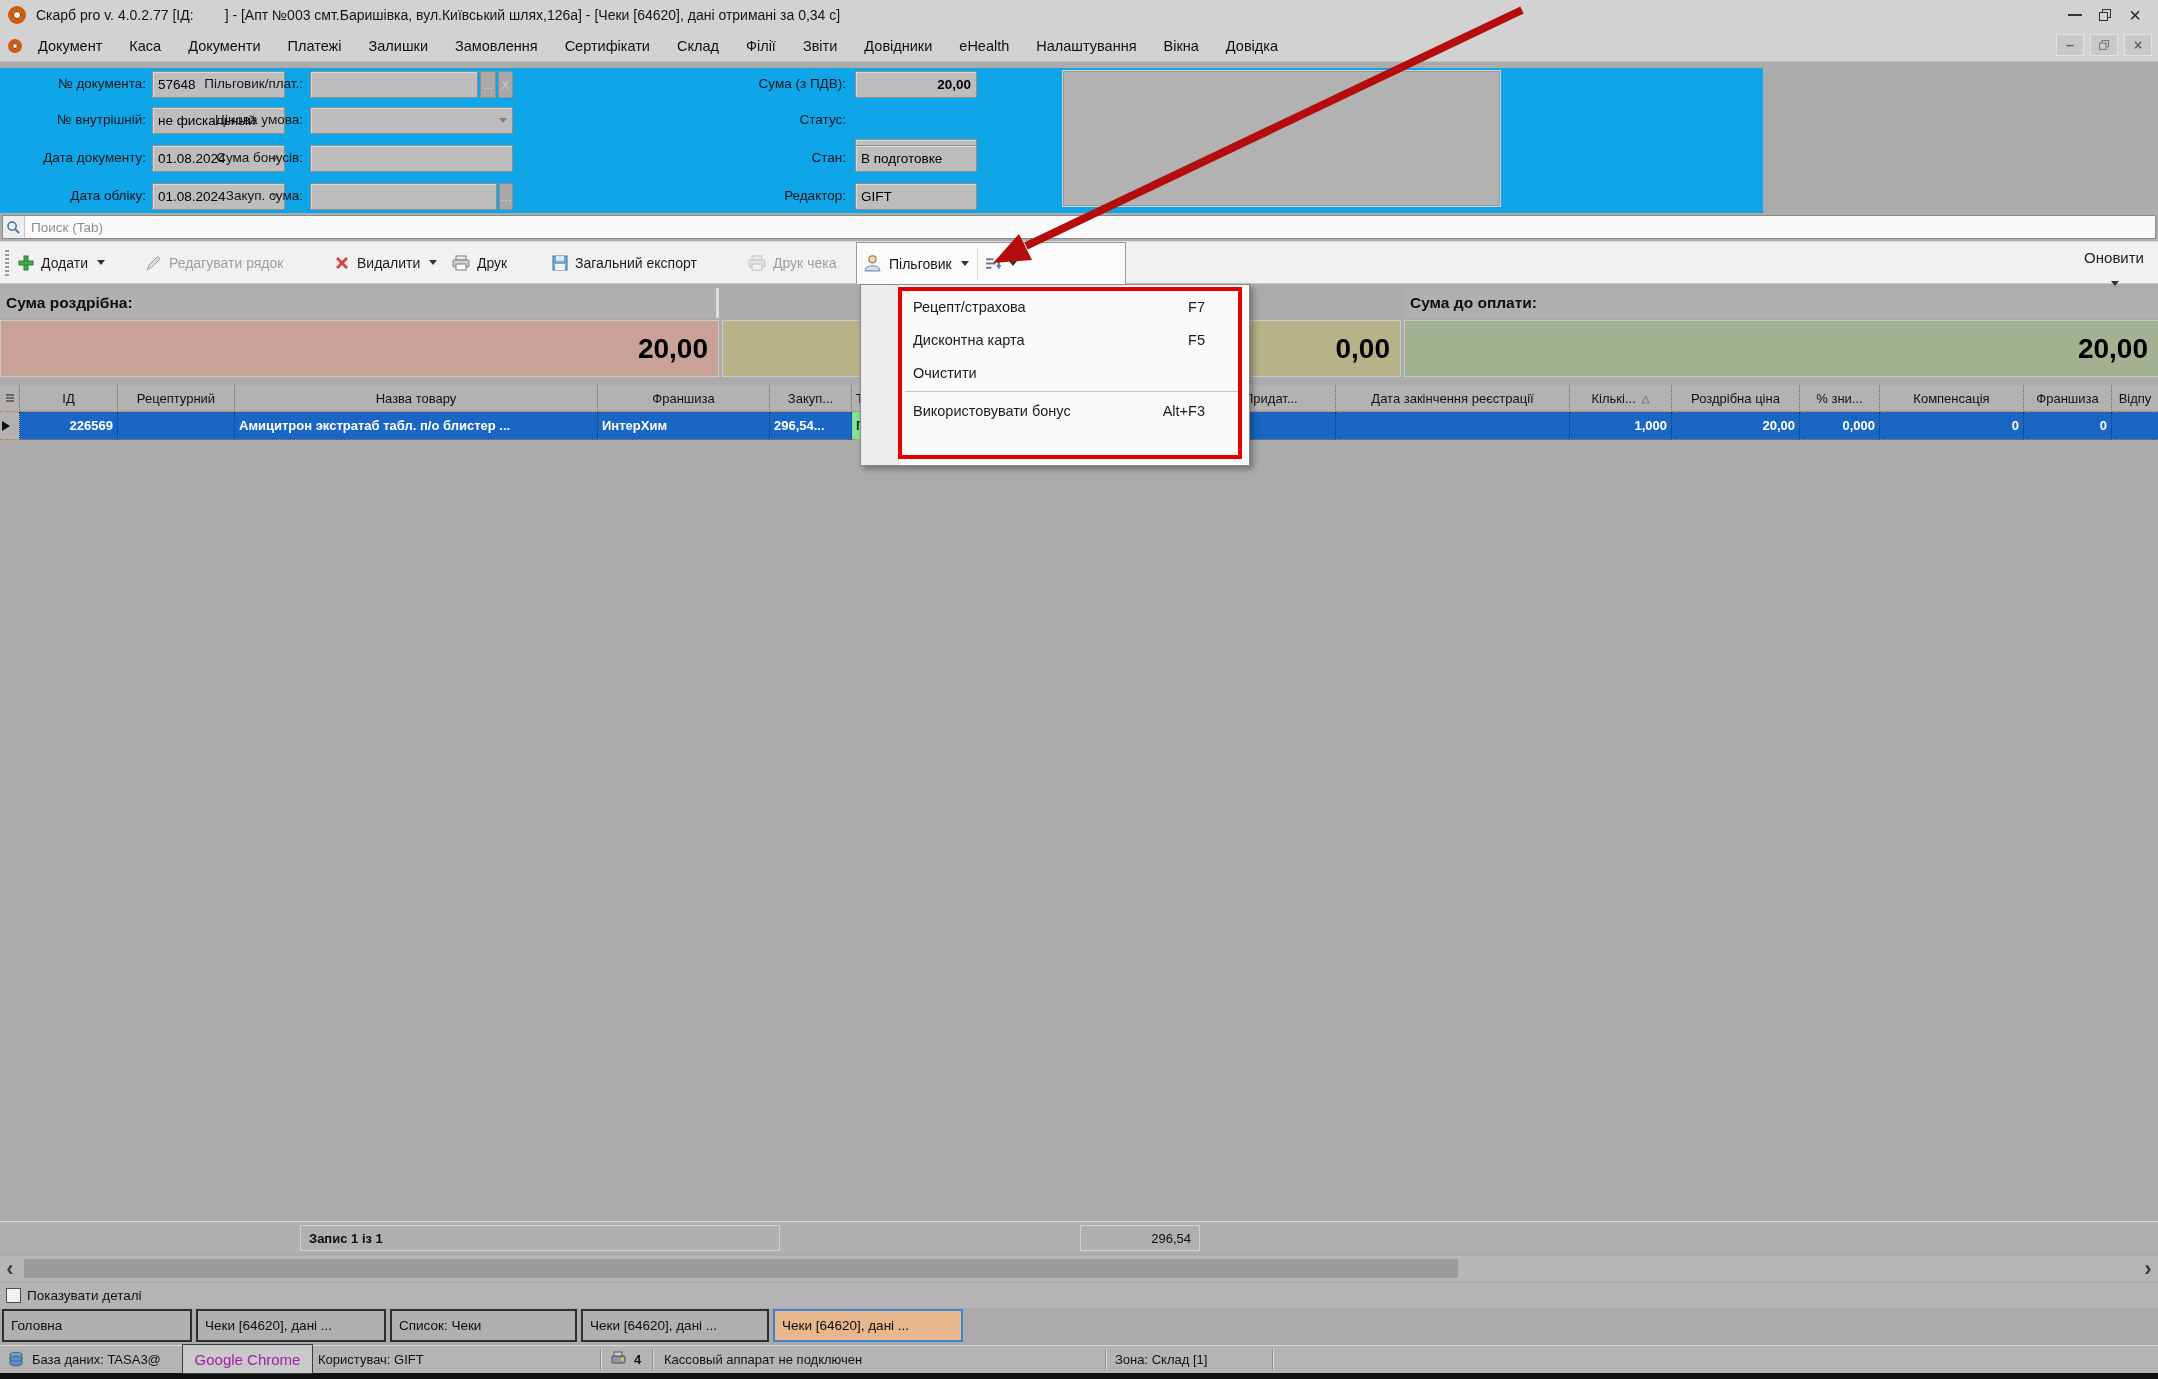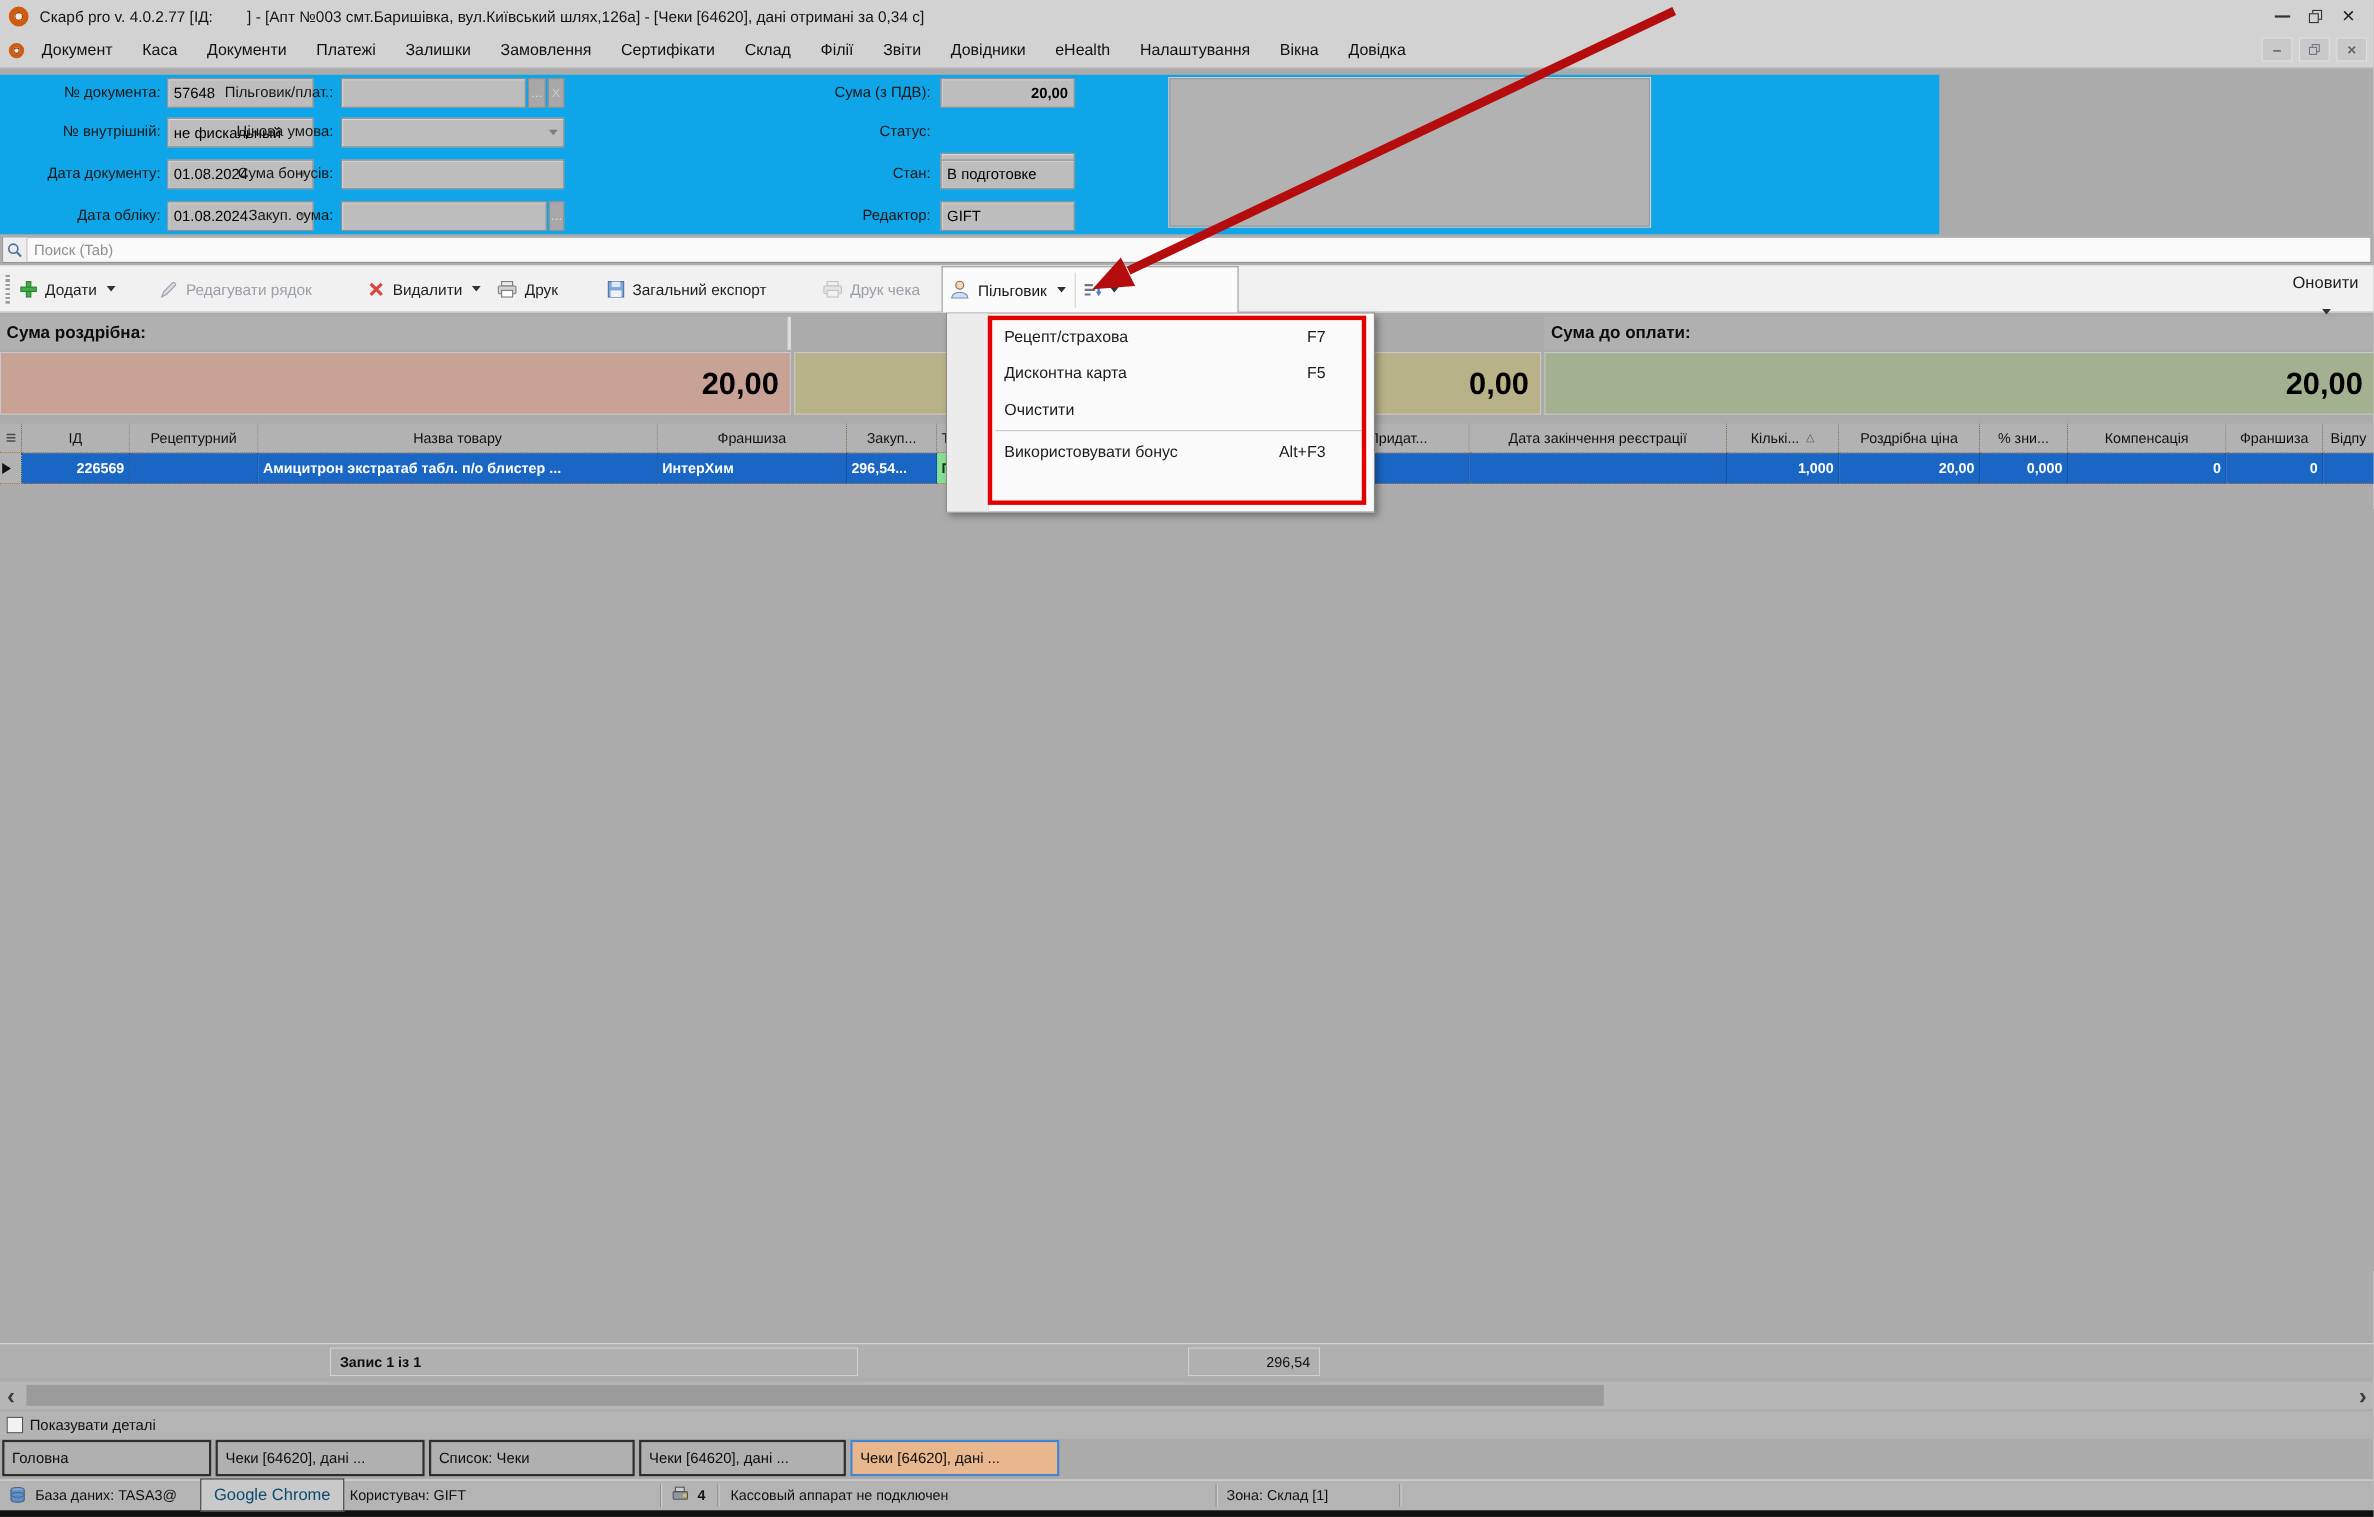--- a/index.html
+++ b/index.html
@@ -79,21 +79,21 @@
   .details-row { left:0; top:1283px; width:2158px; height:25px; background:#b4b4b4; display:flex; align-items:center; }
   .checkbox { width:15px; height:15px; background:#f2f2f2; border:1px solid #4e4e4e; margin-left:6px; }
   .details-label { font-size:13.5px; margin-left:6px; color:#111; }
   .tab { position:absolute; top:1309px; height:33px; background:#b0b0b0; border:2px solid #2e2e2e; font-size:13.5px; display:flex; align-items:center; padding-left:7px; color:#0d0d0d; overflow:hidden; white-space:nowrap; }
   .tab.active { background:#e8b78d; border:2px solid #3f85d6; }
 
   
   .statusbar { left:0; top:1345px; width:2158px; height:28px; background:#b4b4b4; border-top:1px solid #d9d9d9; font-size:13px; color:#111; }
   .sb-item { position:absolute; top:6px; white-space:nowrap; }
   .sb-sep { position:absolute; top:3px; width:1px; height:21px; background:#8f8f8f; box-shadow:1px 0 0 #d8d8d8; }
-  .chrome-box { position:absolute; left:182px; top:1344px; width:131px; height:30px; background:#c9c9c9; border:1px solid #3c3c3c; display:flex; align-items:center; justify-content:center; font-size:15px; color:#0c4a6e; z-index:20; }
+  .chrome-box { position:absolute; left:182px; top:1344px; width:131px; height:30px; background:#c9c9c9; border:1px solid #3c3c3c; display:flex; align-items:center; justify-content:center; font-size:15px; color:#a21caf; z-index:20; }
   .bottom-strip { left:0; top:1373px; width:2158px; height:6px; background:#101010; }
 
   
   .dd-host { position:absolute; left:856px; top:242px; width:270px; height:42px; background:#fbfbfb; border:1px solid #9a9a9a; border-bottom:none; z-index:61; display:flex; align-items:center; }
   .dd-button { display:flex; align-items:center; gap:7px; font-size:14px; color:#141414; padding:0 8px 0 6px; height:36px; }
   .dd-sort-btn { display:flex; align-items:center; gap:5px; height:32px; padding:0 7px; border-left:1px solid #d5d5d5; }
   .dd-panel { position:absolute; left:860px; top:284px; width:390px; height:182px; background:#fafafa; border:1px solid #8a8a8a; box-shadow:3px 3px 6px rgba(0,0,0,0.35); z-index:60; }
   .dd-gutter { position:absolute; left:0; top:0; width:38px; height:100%; background:#ececec; border-right:1px solid #e0e0e0; }
   .dd-items { position:absolute; left:0; top:5px; width:100%; }
   .dd-item { height:33px; display:flex; align-items:center; font-size:14.5px; color:#1b1b1b; padding-left:52px; padding-right:44px; }

